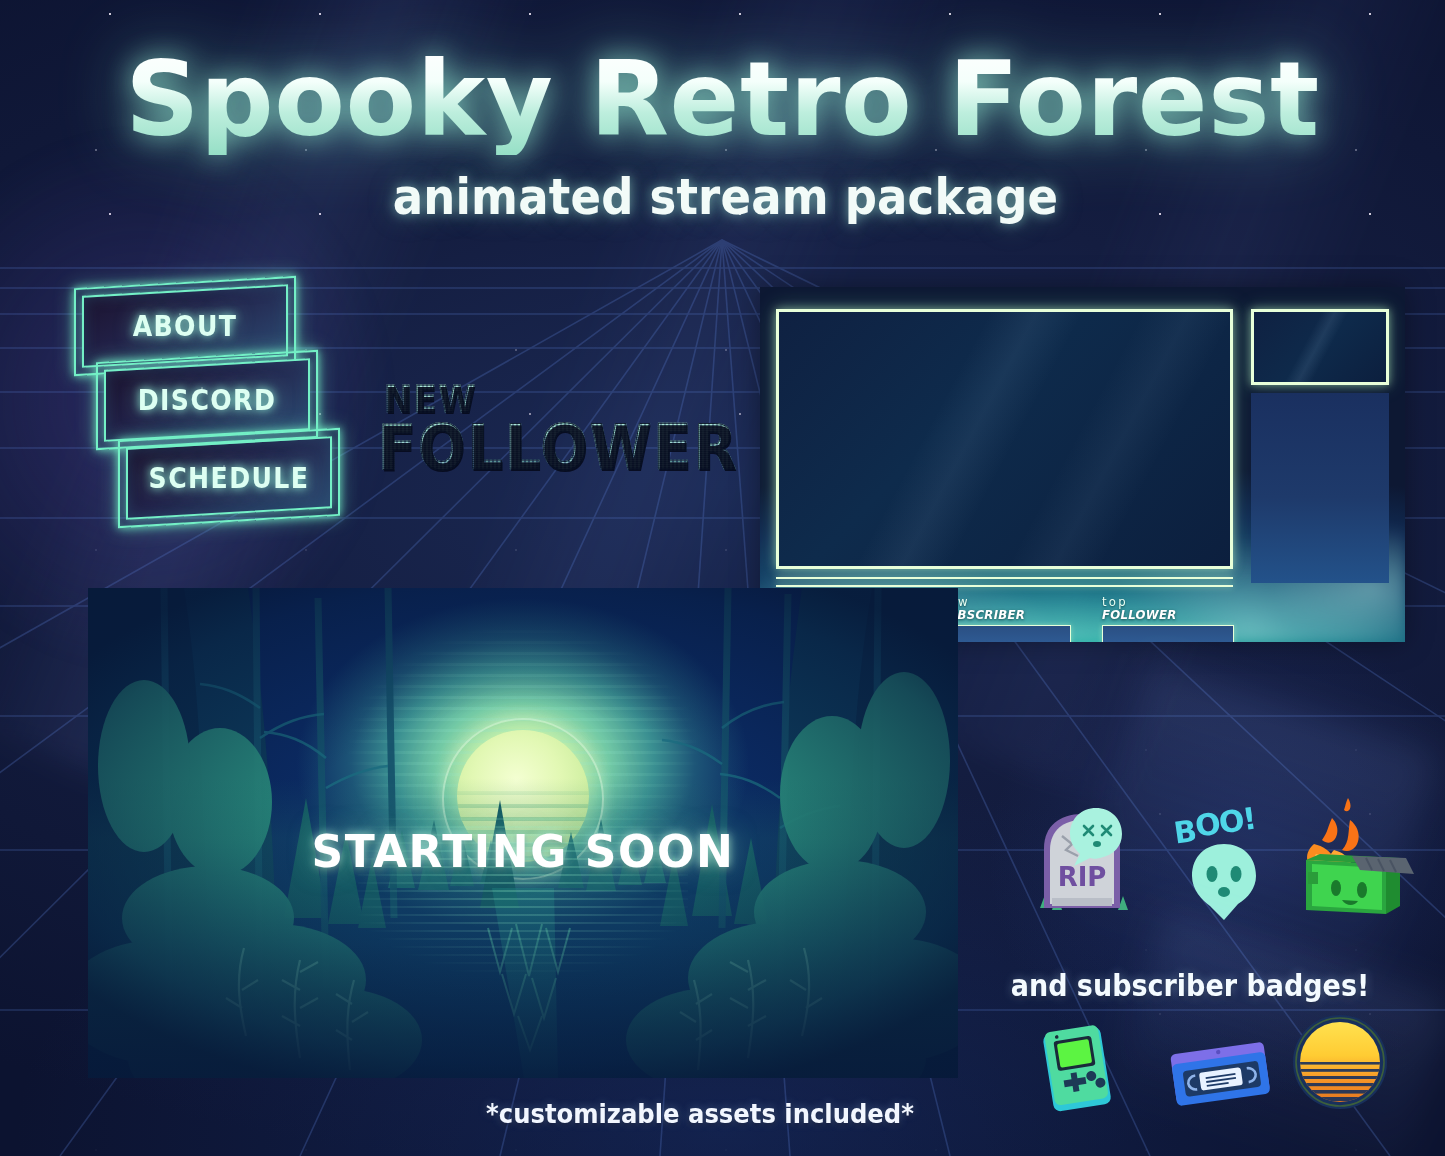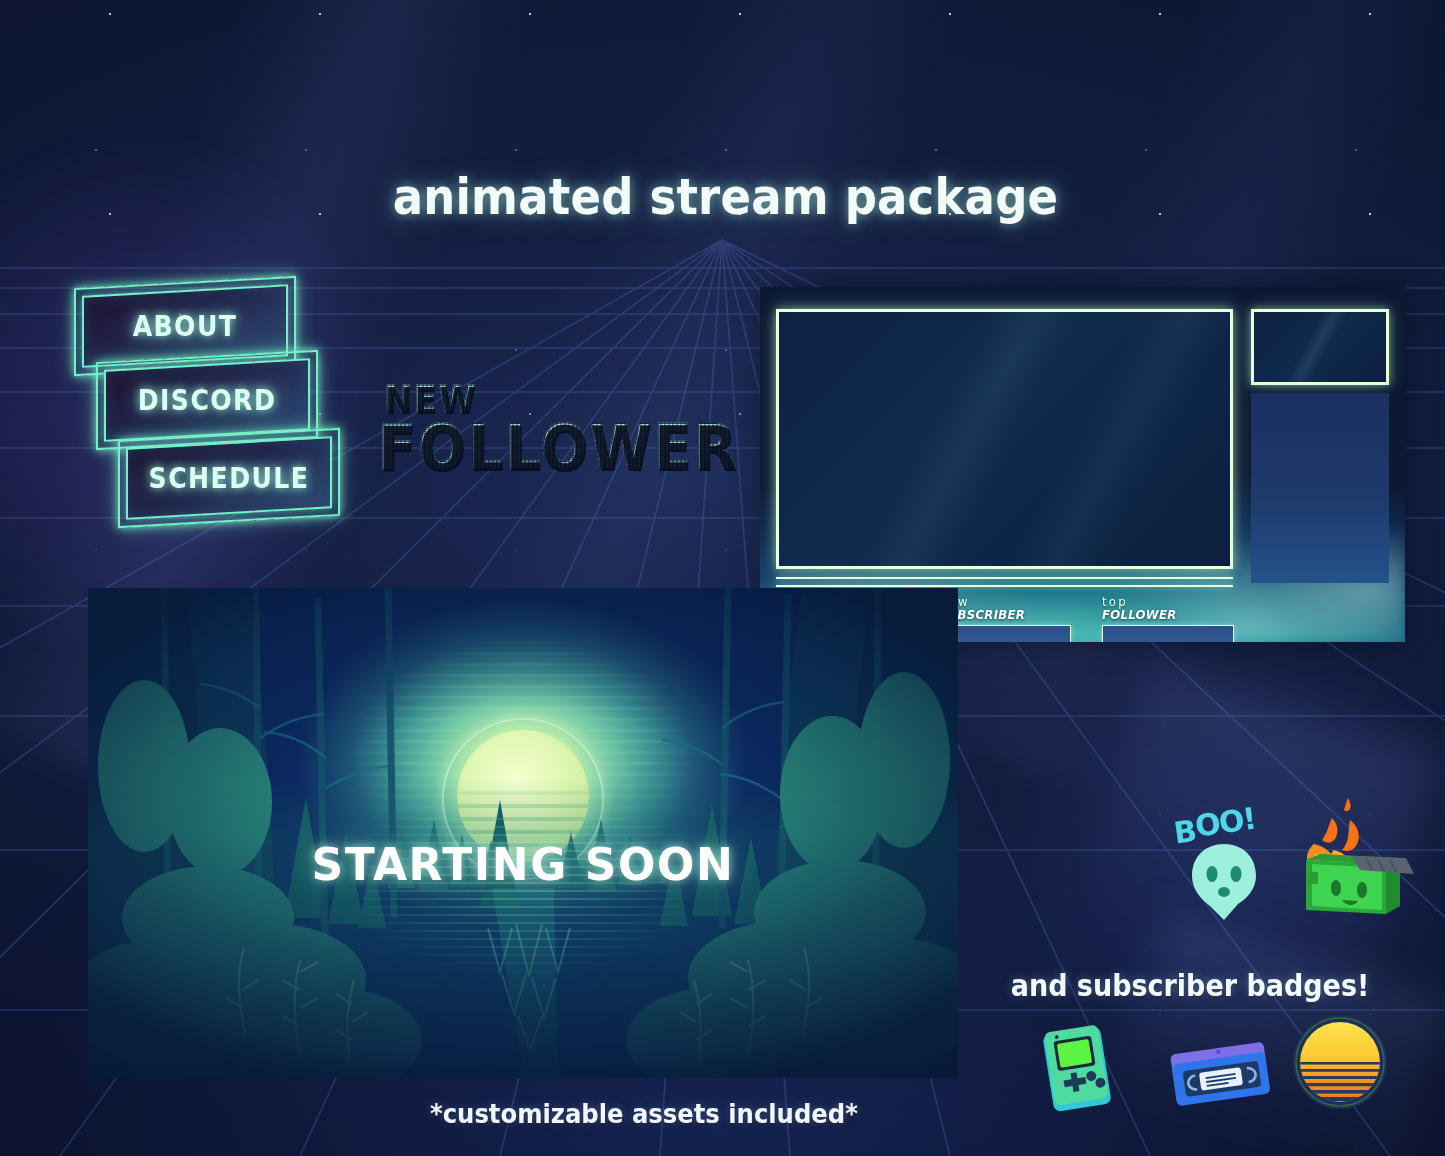--- a/index.html
+++ b/index.html
@@ -272,34 +272,33 @@
   .sc-svg{ position:absolute; inset:0; }
   .sc-vig{
     position:absolute; inset:0;
     background:radial-gradient(ellipse 62% 58% at 50% 48%, rgba(0,0,0,0) 40%, rgba(6,24,58,.55) 85%, rgba(6,22,54,.8) 100%);
   }
   .sc-title{
     position:absolute; left:0; right:0; top:238px; text-align:center;
     font-family:"DejaVu Sans", sans-serif; font-weight:bold;
     font-size:44px; letter-spacing:1.6px; color:#ffffff;
     text-shadow:0 0 10px rgba(190,255,235,.8), 0 0 26px rgba(140,235,205,.5), 0 3px 6px rgba(0,30,40,.6);
-    margin-top:13px;
   }
 
   
   .rtxt{
     position:absolute; text-align:center;
     font-family:"DejaVu Sans Condensed","DejaVu Sans", sans-serif;
     font-weight:bold; font-size:30px; color:#f4fbff;
     text-shadow:0 0 10px rgba(180,220,255,.4), 0 2px 4px rgba(0,0,20,.6);
   }
   #emotes-caption{ left:1010px; top:740px; width:400px; }
   #badges-caption{ left:1010px; top:968px; width:360px; }
   .caption-note{
-    position:absolute; left:430px; top:1098px; width:540px; text-align:left;
+    position:absolute; left:430px; top:1098px; width:540px; text-align:center;
     font-family:"DejaVu Sans Condensed","DejaVu Sans", sans-serif;
     font-weight:bold; font-size:27px; color:#f2f7ff;
     text-shadow:0 0 9px rgba(170,210,255,.35), 0 2px 4px rgba(0,0,20,.6);
   }
 
   .emote-row{ position:absolute; left:1010px; top:790px; width:410px; height:130px; }
   .badge-row{ position:absolute; left:1010px; top:1010px; width:400px; height:110px; }
   .emote, .badge{ position:absolute; }
 
   .spot{
@@ -348,20 +347,21 @@
         <line x1="0" y1="238" x2="1445" y2="238"></line>
         <line x1="0" y1="308" x2="1445" y2="308"></line>
         <line x1="0" y1="396" x2="1445" y2="396"></line>
         <line x1="0" y1="506" x2="1445" y2="506"></line>
         <line x1="0" y1="640" x2="1445" y2="640"></line>
         <line x1="0" y1="800" x2="1445" y2="800"></line>
       </g>
     </svg>
   </div>
 
+  <div class="headline">Spooky Retro Forest</div>
   <div class="subhead">animated stream package</div>
 
   <div class="panels">
     <div class="npanel" id="p-about">
       <div class="outer"></div>
       <div class="inner"></div>
       <div class="lbl">ABOUT</div>
     </div>
     <div class="npanel" id="p-discord">
       <div class="outer"></div>
@@ -502,20 +502,39 @@
     <div class="sc-water"></div>
     <div class="sc-refl"></div>
     <div class="sc-vig"></div>
     <div class="sc-title">STARTING SOON</div>
   </div>
 
   <div class="spot" style="left:1090px; top:700px;"></div>
 
   <div class="emote-row">
 
+    <div class="emote" style="left:8px; top:10px;">
+      <svg width="130" height="120" viewBox="0 0 130 120" xmlns="http://www.w3.org/2000/svg">
+        <g>
+          <path d="M22 108 l6-16 4 16z M34 110 l5-18 5 18z M88 108 l6-16 5 16z M100 110 l5-14 5 14z" fill="#3fae7e"></path>
+        </g>
+        <path d="M26 108 L26 48 C26 26 42 14 64 14 C86 14 102 26 102 48 L102 108 Z" fill="#7b5fa8"></path>
+        <path d="M32 104 L32 50 C32 30 46 20 64 20 C82 20 96 30 96 50 L96 104 Z" fill="#cfd3d9"></path>
+        <path d="M34 106 L34 98 L94 98 L94 106 Z" fill="#b9bec7"></path>
+        <path d="M44 36 l10 8 -6 6 12 6" stroke="#9aa0ab" stroke-width="2.4" fill="none"></path>
+        <text x="64" y="86" text-anchor="middle" font-family="DejaVu Sans, sans-serif" font-weight="bold" font-size="26" fill="#6f4fa0">RIP</text>
+
+        <g>
+          <path d="M104 34 C104 18 92 8 78 8 C64 8 52 18 52 34 C52 44 58 50 62 54 L56 66 L72 58 C76 59 78 59 82 58 C96 55 104 46 104 34 Z" fill="#a9f2df"></path>
+          <path d="M66 26 l9 9 M75 26 l-9 9" stroke="#1f8a75" stroke-width="2.6" stroke-linecap="round"></path>
+          <path d="M84 26 l9 9 M93 26 l-9 9" stroke="#1f8a75" stroke-width="2.6" stroke-linecap="round"></path>
+          <ellipse cx="79" cy="44" rx="4" ry="3" fill="#1f8a75"></ellipse>
+        </g>
+      </svg>
+    </div>
 
     <div class="emote" style="left:160px; top:14px;">
       <svg width="110" height="118" viewBox="0 0 110 118" xmlns="http://www.w3.org/2000/svg">
         <g transform="rotate(-8 46 26)">
           <text x="4" y="34" font-family="DejaVu Sans, sans-serif" font-weight="bold" font-size="30" fill="#4fd6e8">B</text>
           <text x="26" y="30" font-family="DejaVu Sans, sans-serif" font-weight="bold" font-size="30" fill="#4fd6e8">O</text>
           <text x="50" y="30" font-family="DejaVu Sans, sans-serif" font-weight="bold" font-size="30" fill="#4fd6e8">O</text>
           <text x="74" y="30" font-family="DejaVu Sans, sans-serif" font-weight="bold" font-size="30" fill="#4fd6e8">!</text>
         </g>
         <path d="M86 72 C86 52 72 40 54 40 C36 40 22 52 22 72 C22 86 32 96 40 102 L54 116 L68 100 C78 94 86 84 86 72 Z" fill="#9df0dc"></path>

